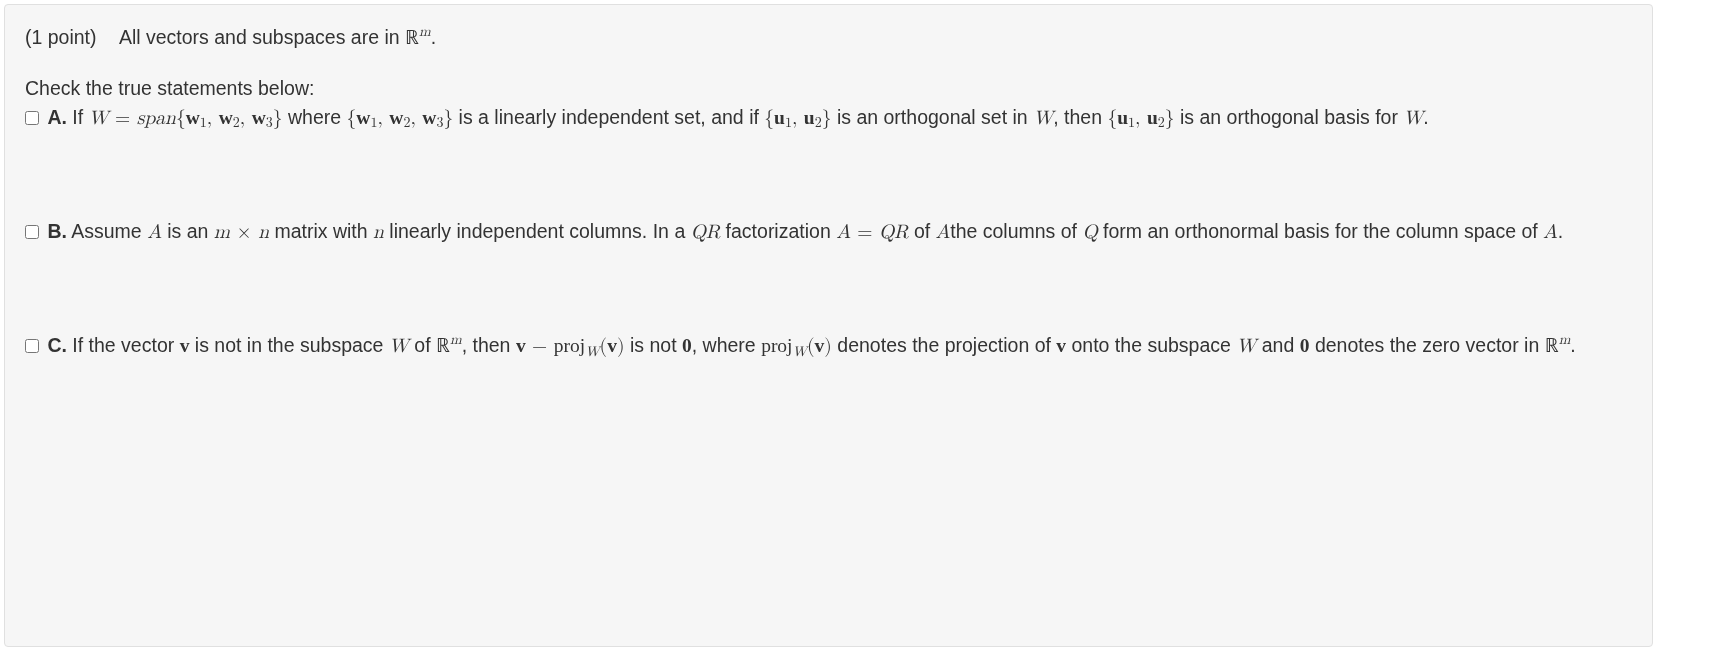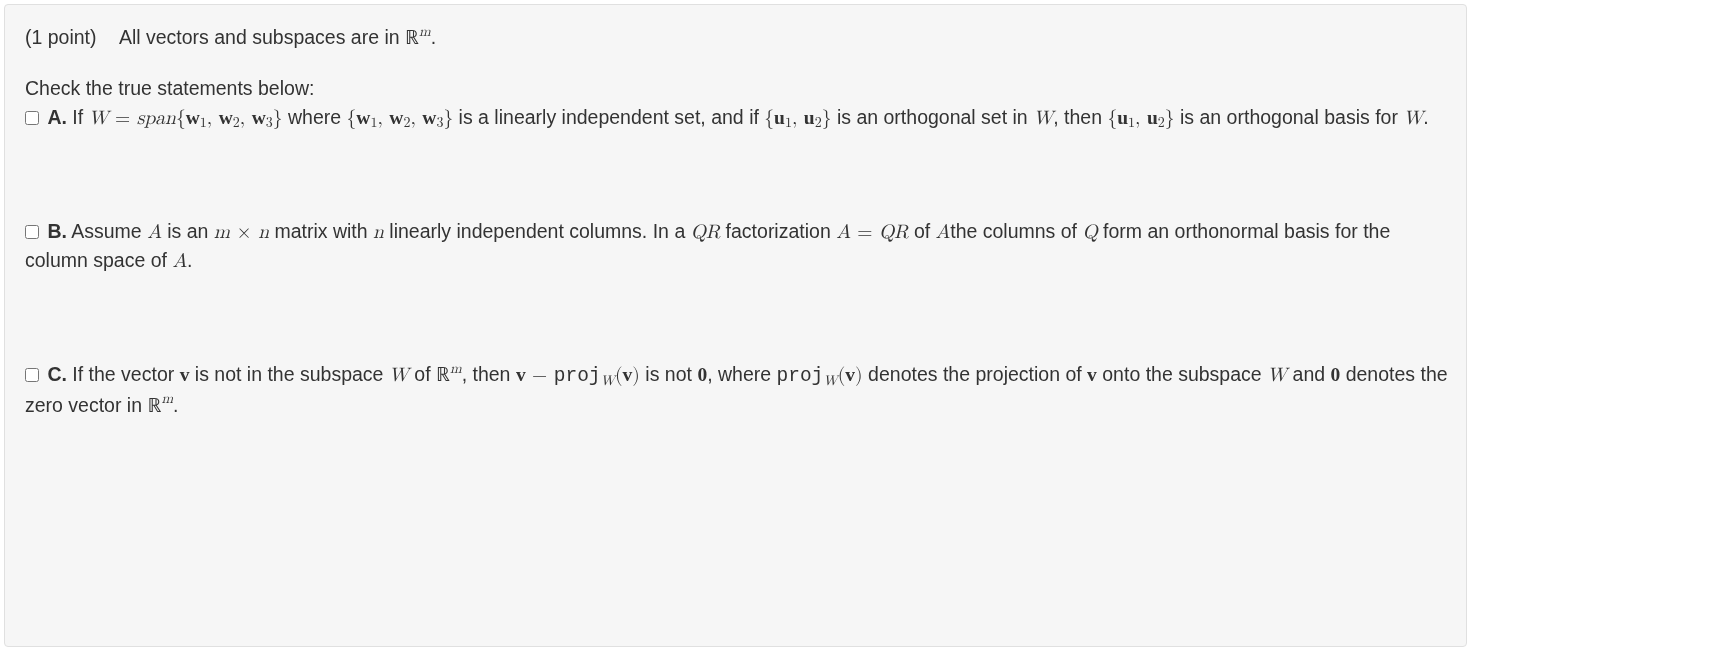--- a/index.html
+++ b/index.html
@@ -10,21 +10,21 @@
     body {
       font-family: Arial, Helvetica, sans-serif;
       background: #ffffff;
       padding: 4px;
     }
     .problem-container {
       background: #f6f6f6;
       border: 1px solid #e0e0e0;
       border-radius: 4px;
       padding: 18px 13px 50px 20px;
-      width: 1463px;
+      width: 1649px;
       min-height: 643px;
       font-size: 19.5px;
       color: #333333;
       line-height: 1.45;
     }
     .header-line {
       margin-bottom: 22px;
     }
     .points {
       margin-right: 18px;
@@ -66,21 +66,21 @@
     }
     sup { vertical-align: 0.6em; }
     sub { vertical-align: -0.28em; }
     .vec {
       font-weight: bold;
       font-style: normal;
       font-family: "Cambria Math", "STIXGeneral", Georgia, serif;
     }
     .op {
       font-style: normal;
-      font-family: Liberation Mono, monospace;
+      font-family: Liberation Serif, serif;
     }
   </style>
 </head>
 <body>
 
 <div class="problem-container">
 
   <div class="header-line">
     <span class="points">(1 point)</span>
     <span>

